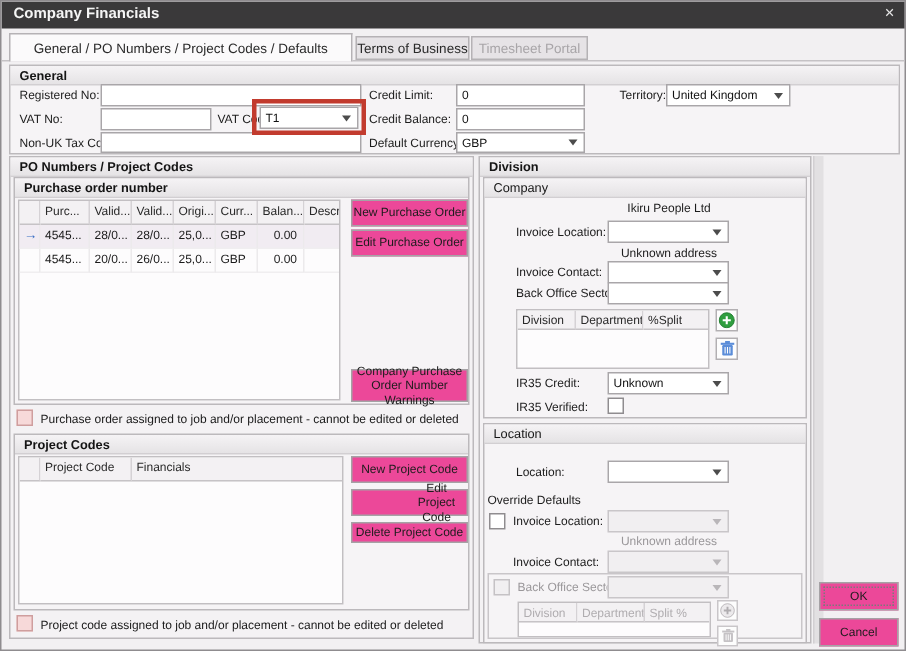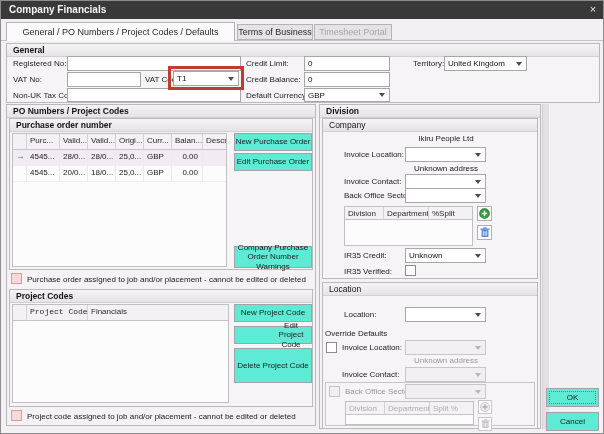--- a/index.html
+++ b/index.html
@@ -17,21 +17,21 @@
   .ghead{font-size:8.5px;line-height:13px;padding-left:6px;background:linear-gradient(#f5f3f5,#e5e3e5);border-bottom:1px solid #d2cfd2;color:#141414;white-space:nowrap;overflow:hidden;}
   .bold{font-weight:bold;}
   .lbl{font-size:8px;color:#1c1c1c;white-space:nowrap;}
   .lbl.gray{color:#9a979a;}
   .txt{background:#fff;border:1px solid #a9a6a9;font-size:8px;padding:0 3px;color:#111;font-family:inherit;outline:none;}
   .combo{background:#fff;border:1px solid #a9a6a9;font-size:8px;color:#111;}
   .combo .val{position:absolute;left:3px;top:2px;white-space:nowrap;overflow:hidden;right:12px;}
   .combo .arr{position:absolute;right:4px;top:50%;margin-top:-2px;width:0;height:0;border-left:3px solid transparent;border-right:3px solid transparent;border-top:4px solid #4c4c4c;}
   .combo.disabled{background:#f1eff1;border-color:#c9c6c9;color:#9d9a9d;}
   .combo.disabled .arr{border-top-color:#b9b6b9;}
-  .btn{background:#5eead4;border:1px solid #a5a2a5;font-size:8px;color:#1c1c1c;display:flex;align-items:center;justify-content:center;text-align:center;cursor:default;line-height:1.2;}
+  .btn{background:#ec4899;border:1px solid #a5a2a5;font-size:8px;color:#1c1c1c;display:flex;align-items:center;justify-content:center;text-align:center;cursor:default;line-height:1.2;}
   .btn.focus{outline:1px dotted #7c797c;outline-offset:-4px;}
   .iconbtn{background:#fdfdfd;border:1px solid #b2afb2;display:flex;align-items:center;justify-content:center;cursor:default;}
   .tbl{background:#fdfcfd;border:1px solid #c2bfc2;overflow:hidden;}
   .th{background:#f3f1f3;border-right:1px solid #d5d2d5;border-bottom:1px solid #c6c3c6;font-size:8px;padding:2px 0 0 3px;color:#2a2a2a;overflow:hidden;white-space:nowrap;}
   .th.gray{color:#b0adb0;}
   .td{border-right:1px solid #eceaec;border-bottom:1px solid #f0eef0;font-size:8px;padding:2px 0 0 3px;color:#1a1a1a;overflow:hidden;white-space:nowrap;}
   .row-sel{background:#f1ecf2;}
   .sel-arrow{color:#3b6fc4;font-size:9px;line-height:9px;}
   .legend-sq{width:11px;height:11px;background:#f7d9d9;border:1px solid #cf9e9e;}
   .legend-txt{font-size:8px;color:#1a1a1a;white-space:nowrap;}
@@ -110,45 +110,45 @@
     <div class="abs td row-sel" style="left:47px;top:16px;width:28px;height:16px;">28/0...</div>
     <div class="abs td row-sel" style="left:75px;top:16px;width:28px;height:16px;">28/0...</div>
     <div class="abs td row-sel" style="left:103px;top:16px;width:28px;height:16px;">25,0...</div>
     <div class="abs td row-sel" style="left:131px;top:16px;width:28px;height:16px;">GBP</div>
     <div class="abs td row-sel" style="left:159px;top:16px;width:31px;height:16px;text-align:right;padding-right:4px;">0.00</div>
     <div class="abs td row-sel" style="left:190px;top:16px;width:25px;height:16px;border-right:none;"></div>
 
     <div class="abs td" style="left:0;top:32px;width:14px;height:16px;"></div>
     <div class="abs td" style="left:14px;top:32px;width:33px;height:16px;">4545...</div>
     <div class="abs td" style="left:47px;top:32px;width:28px;height:16px;">20/0...</div>
-    <div class="abs td" style="left:75px;top:32px;width:28px;height:16px;">18/0...</div>
+    <div class="abs td" style="left:75px;top:32px;width:28px;height:16px;">26/0...</div>
     <div class="abs td" style="left:103px;top:32px;width:28px;height:16px;">25,0...</div>
     <div class="abs td" style="left:131px;top:32px;width:28px;height:16px;">GBP</div>
     <div class="abs td" style="left:159px;top:32px;width:31px;height:16px;text-align:right;padding-right:4px;">0.00</div>
     <div class="abs td" style="left:190px;top:32px;width:25px;height:16px;border-right:none;"></div>
   </div>
 
   <div class="abs btn" style="left:233px;top:132px;width:78px;height:18px;">New Purchase Order</div>
   <div class="abs btn" style="left:233px;top:152px;width:78px;height:18px;">Edit Purchase Order</div>
   <div class="abs btn" style="left:233px;top:245px;width:78px;height:22px;padding:1px;">Company Purchase Order Number Warnings</div>
 
   <div class="abs legend-sq" style="left:10px;top:272px;"></div>
   <span class="abs legend-txt" style="left:26px;top:274px;">Purchase order assigned to job and/or placement - cannot be edited or deleted</span>
 
   <div class="abs group" style="left:8px;top:288px;width:304px;height:118px;">
     <div class="abs ghead bold" style="left:0;top:0;right:0;height:13px;">Project Codes</div>
   </div>
   <div class="abs tbl" style="left:11px;top:303px;width:217px;height:99px;">
     <div class="abs th" style="left:0;top:0;width:14px;height:16px;"></div>
-    <div class="abs th" style="left:14px;top:0;width:61px;height:16px;font-family:Liberation Mono, monospace;">Project Code</div>
+    <div class="abs th" style="left:14px;top:0;width:61px;height:16px;">Project Code</div>
     <div class="abs th" style="left:75px;top:0;width:140px;height:16px;border-right:none;">Financials</div>
   </div>
   <div class="abs btn" style="left:233px;top:303px;width:78px;height:18px;">New Project Code</div>
   <div class="abs btn" style="left:233px;top:325px;width:78px;height:18px;padding-left:36px;">Edit Project Code</div>
-  <div class="abs btn" style="left:233px;top:347px;width:78px;height:35px;">Delete Project Code</div>
+  <div class="abs btn" style="left:233px;top:347px;width:78px;height:14px;">Delete Project Code</div>
 
   <div class="abs legend-sq" style="left:10px;top:409px;"></div>
   <span class="abs legend-txt" style="left:26px;top:411px;">Project code assigned to job and/or placement - cannot be edited or deleted</span>
 
   <div class="abs" style="left:541px;top:103px;width:7px;height:325px;background:#e2e0e2;border-left:1px solid #d2cfd2;"></div>
 
   <div class="abs panel" style="left:318px;top:103px;width:222px;height:325px;">
     <div class="abs ghead bold" style="left:0;top:0;right:0;height:13px;">Division</div>
   </div>
 

